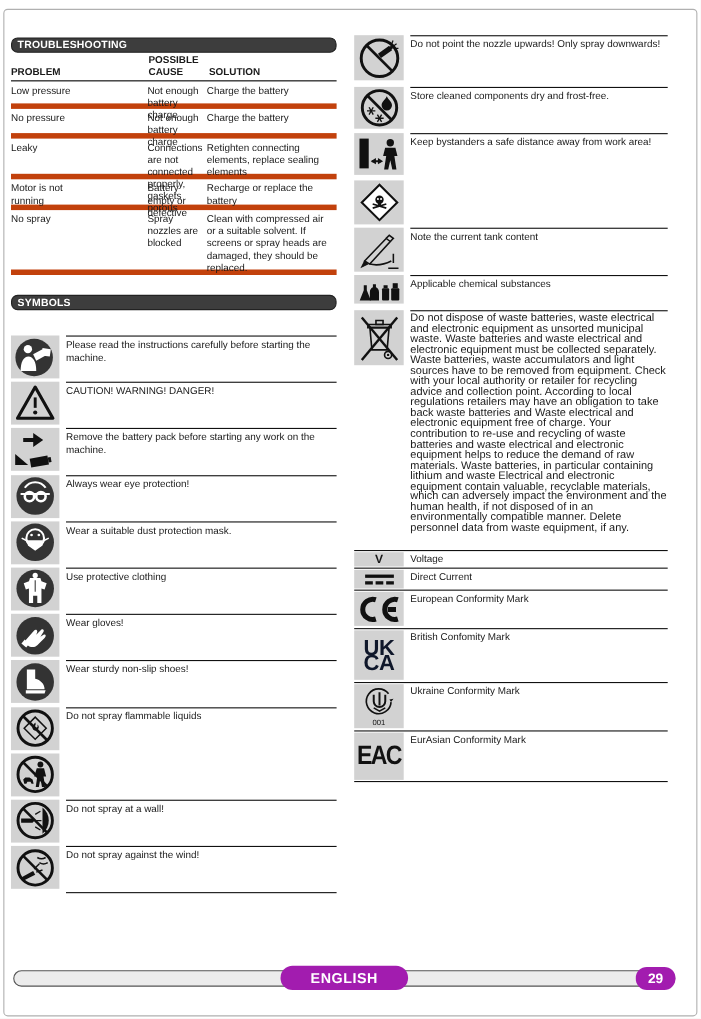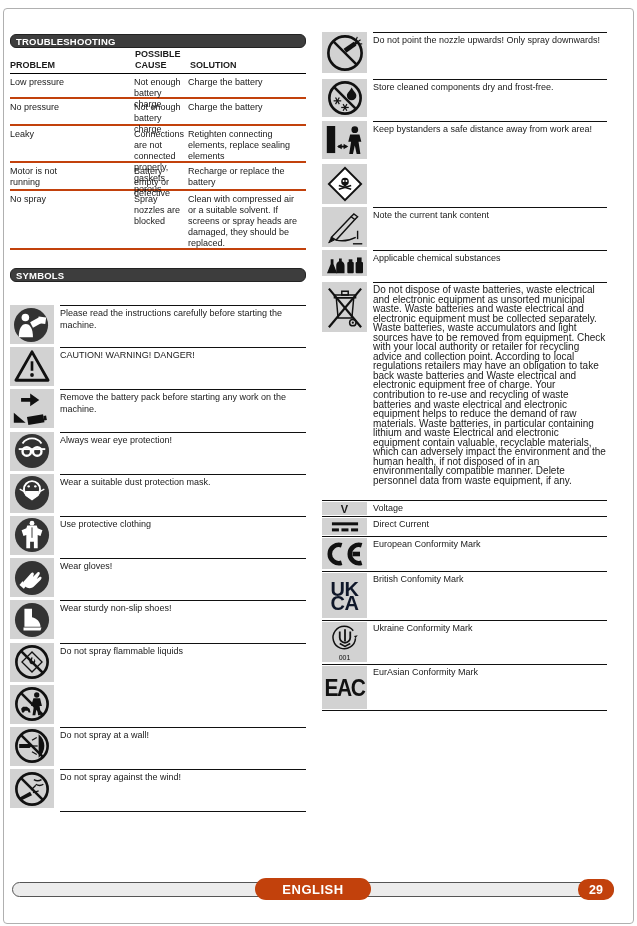--- a/index.html
+++ b/index.html
@@ -10,21 +10,21 @@
   
   .bar{position:absolute;left:10px;width:296px;height:14px;background:#3d3d3d;
        border-radius:6px;color:#fff;font-size:9.5px;font-weight:bold;
        line-height:14px;padding-left:5px;box-sizing:border-box;letter-spacing:.2px;
        border:1px solid #222;}
   
   .ts-table{position:absolute;left:10px;top:57px;width:296px;font-size:9px;line-height:11px;}
   .ts-hrow,.ts-row{display:flex;}
   .ts-hrow{border-bottom:1.5px solid #000;height:17px;align-items:flex-end;
            font-weight:bold;padding-bottom:2px;box-sizing:border-box;justify-content:space-between;}
-  .ts-row{border-bottom:2px solid #c2410c;box-sizing:border-box;padding-top:3px;}
+  .ts-row{border-bottom:5px solid #c2410c;box-sizing:border-box;padding-top:3px;}
   .c1{width:80px;padding-right:6px;box-sizing:border-box;}
   .c2{width:98px;padding-right:6px;box-sizing:border-box;padding-left:44px;}
   .c3{width:116px;padding-right:2px;box-sizing:border-box;}
   
   .symcol{position:absolute;}
   .srow{display:flex;box-sizing:border-box;}
   .icon-cell{width:44px;background:#d2d2d2;flex:none;display:flex;
              align-items:center;justify-content:center;overflow:hidden;}
   .rcol .icon-cell{width:45px;}
   .stext{flex:1;margin-left:6px;border-top:1px solid #111;padding-top:2px;
@@ -34,21 +34,21 @@
   .endline{border-top:1px solid #111;height:0;}
   .rcol .endline{margin-left:0;}
   .weee-text{font-size:10px;line-height:9.55px;}
   .markV{font-weight:bold;font-size:11px;}
   .ukca{font-weight:bold;font-size:20px;line-height:14px;letter-spacing:-.5px;text-align:right;color:#0f172a;}
   .eac{font-weight:bold;font-size:21px;letter-spacing:-1.5px;color:#111;transform:scaleY(1.15);}
   .ua-num{font-size:7px;text-align:center;line-height:7px;color:#111;}
   
   .footer-bar{position:absolute;left:12px;top:882px;width:602px;height:15px;
               background:#ececec;border:1.5px solid #555;border-radius:9px;box-sizing:border-box;}
-  .pill{position:absolute;background:#c2410c;color:#fff;font-weight:bold;
+  .pill{position:absolute;background:#a21caf;color:#fff;font-weight:bold;
         display:flex;align-items:center;justify-content:center;}
   .pill-lang{left:255px;top:878px;width:116px;height:22px;border-radius:11px;font-size:13px;letter-spacing:.5px;}
   .pill-num{left:578px;top:879px;width:36px;height:21px;border-radius:10px;font-size:12.5px;}
   svg{display:block;}
 </style>
 </head>
 <body>
 
 <div class="page">
   <div class="page-border"></div>

